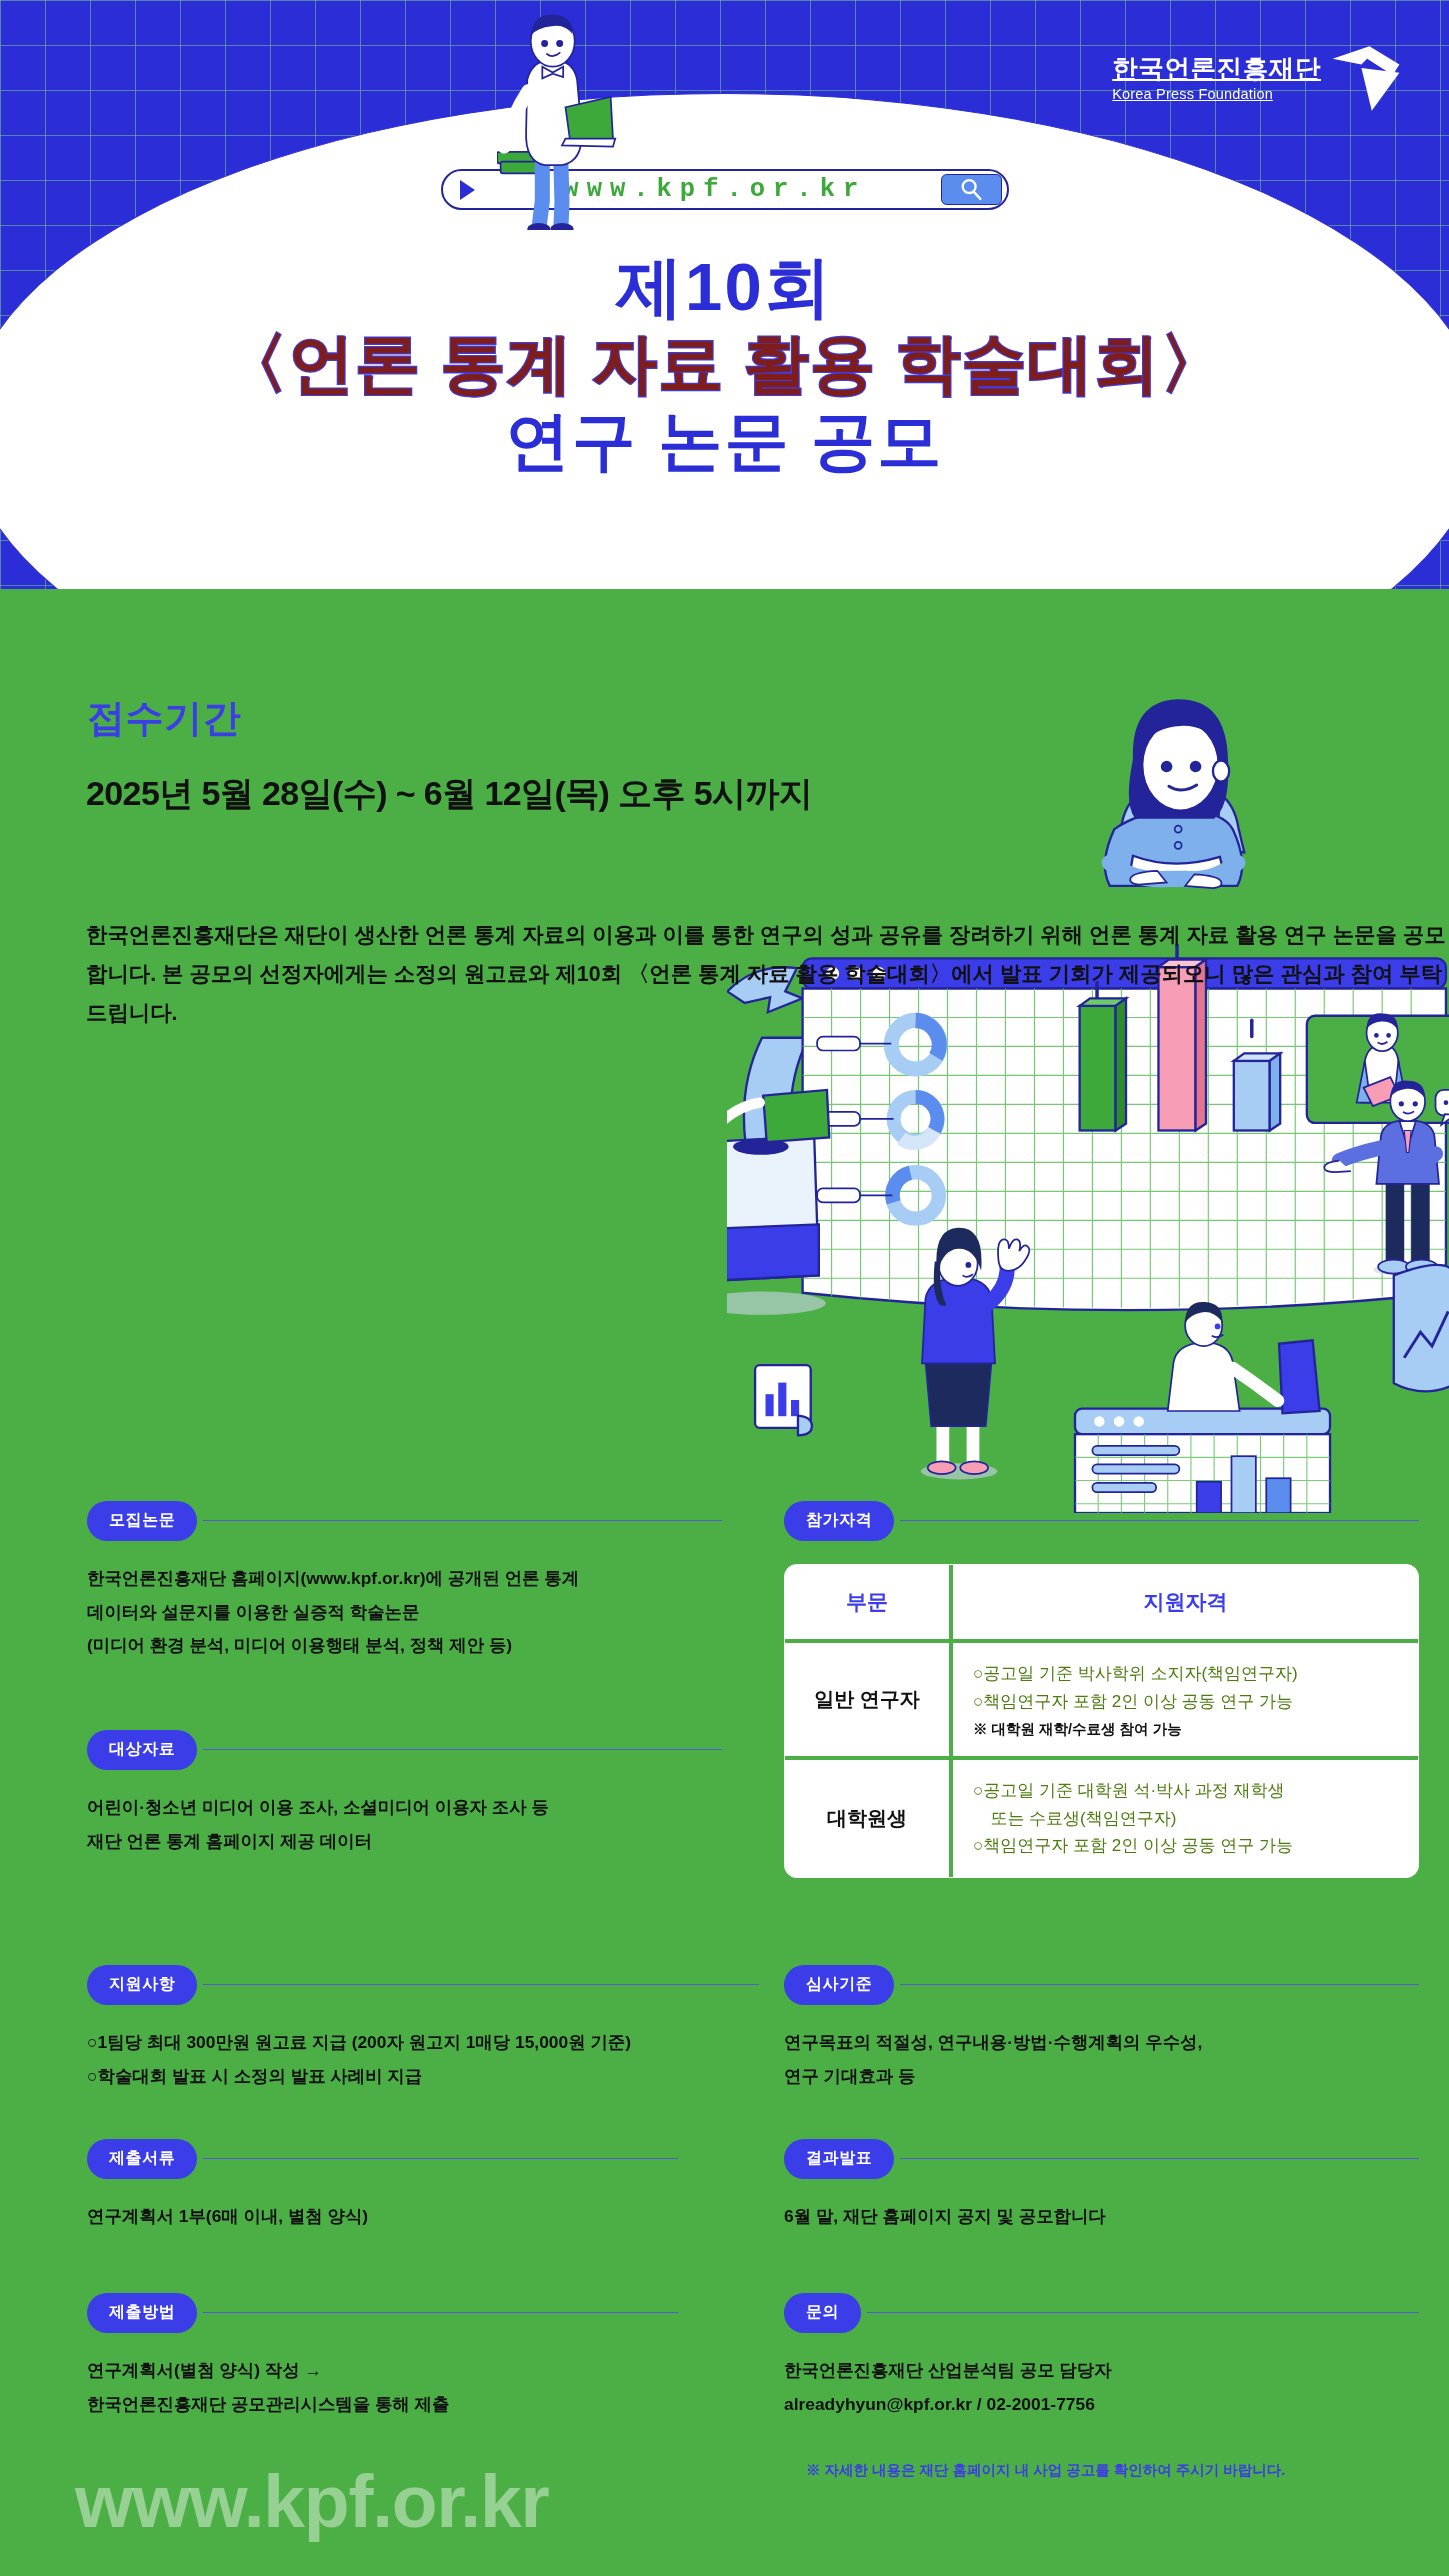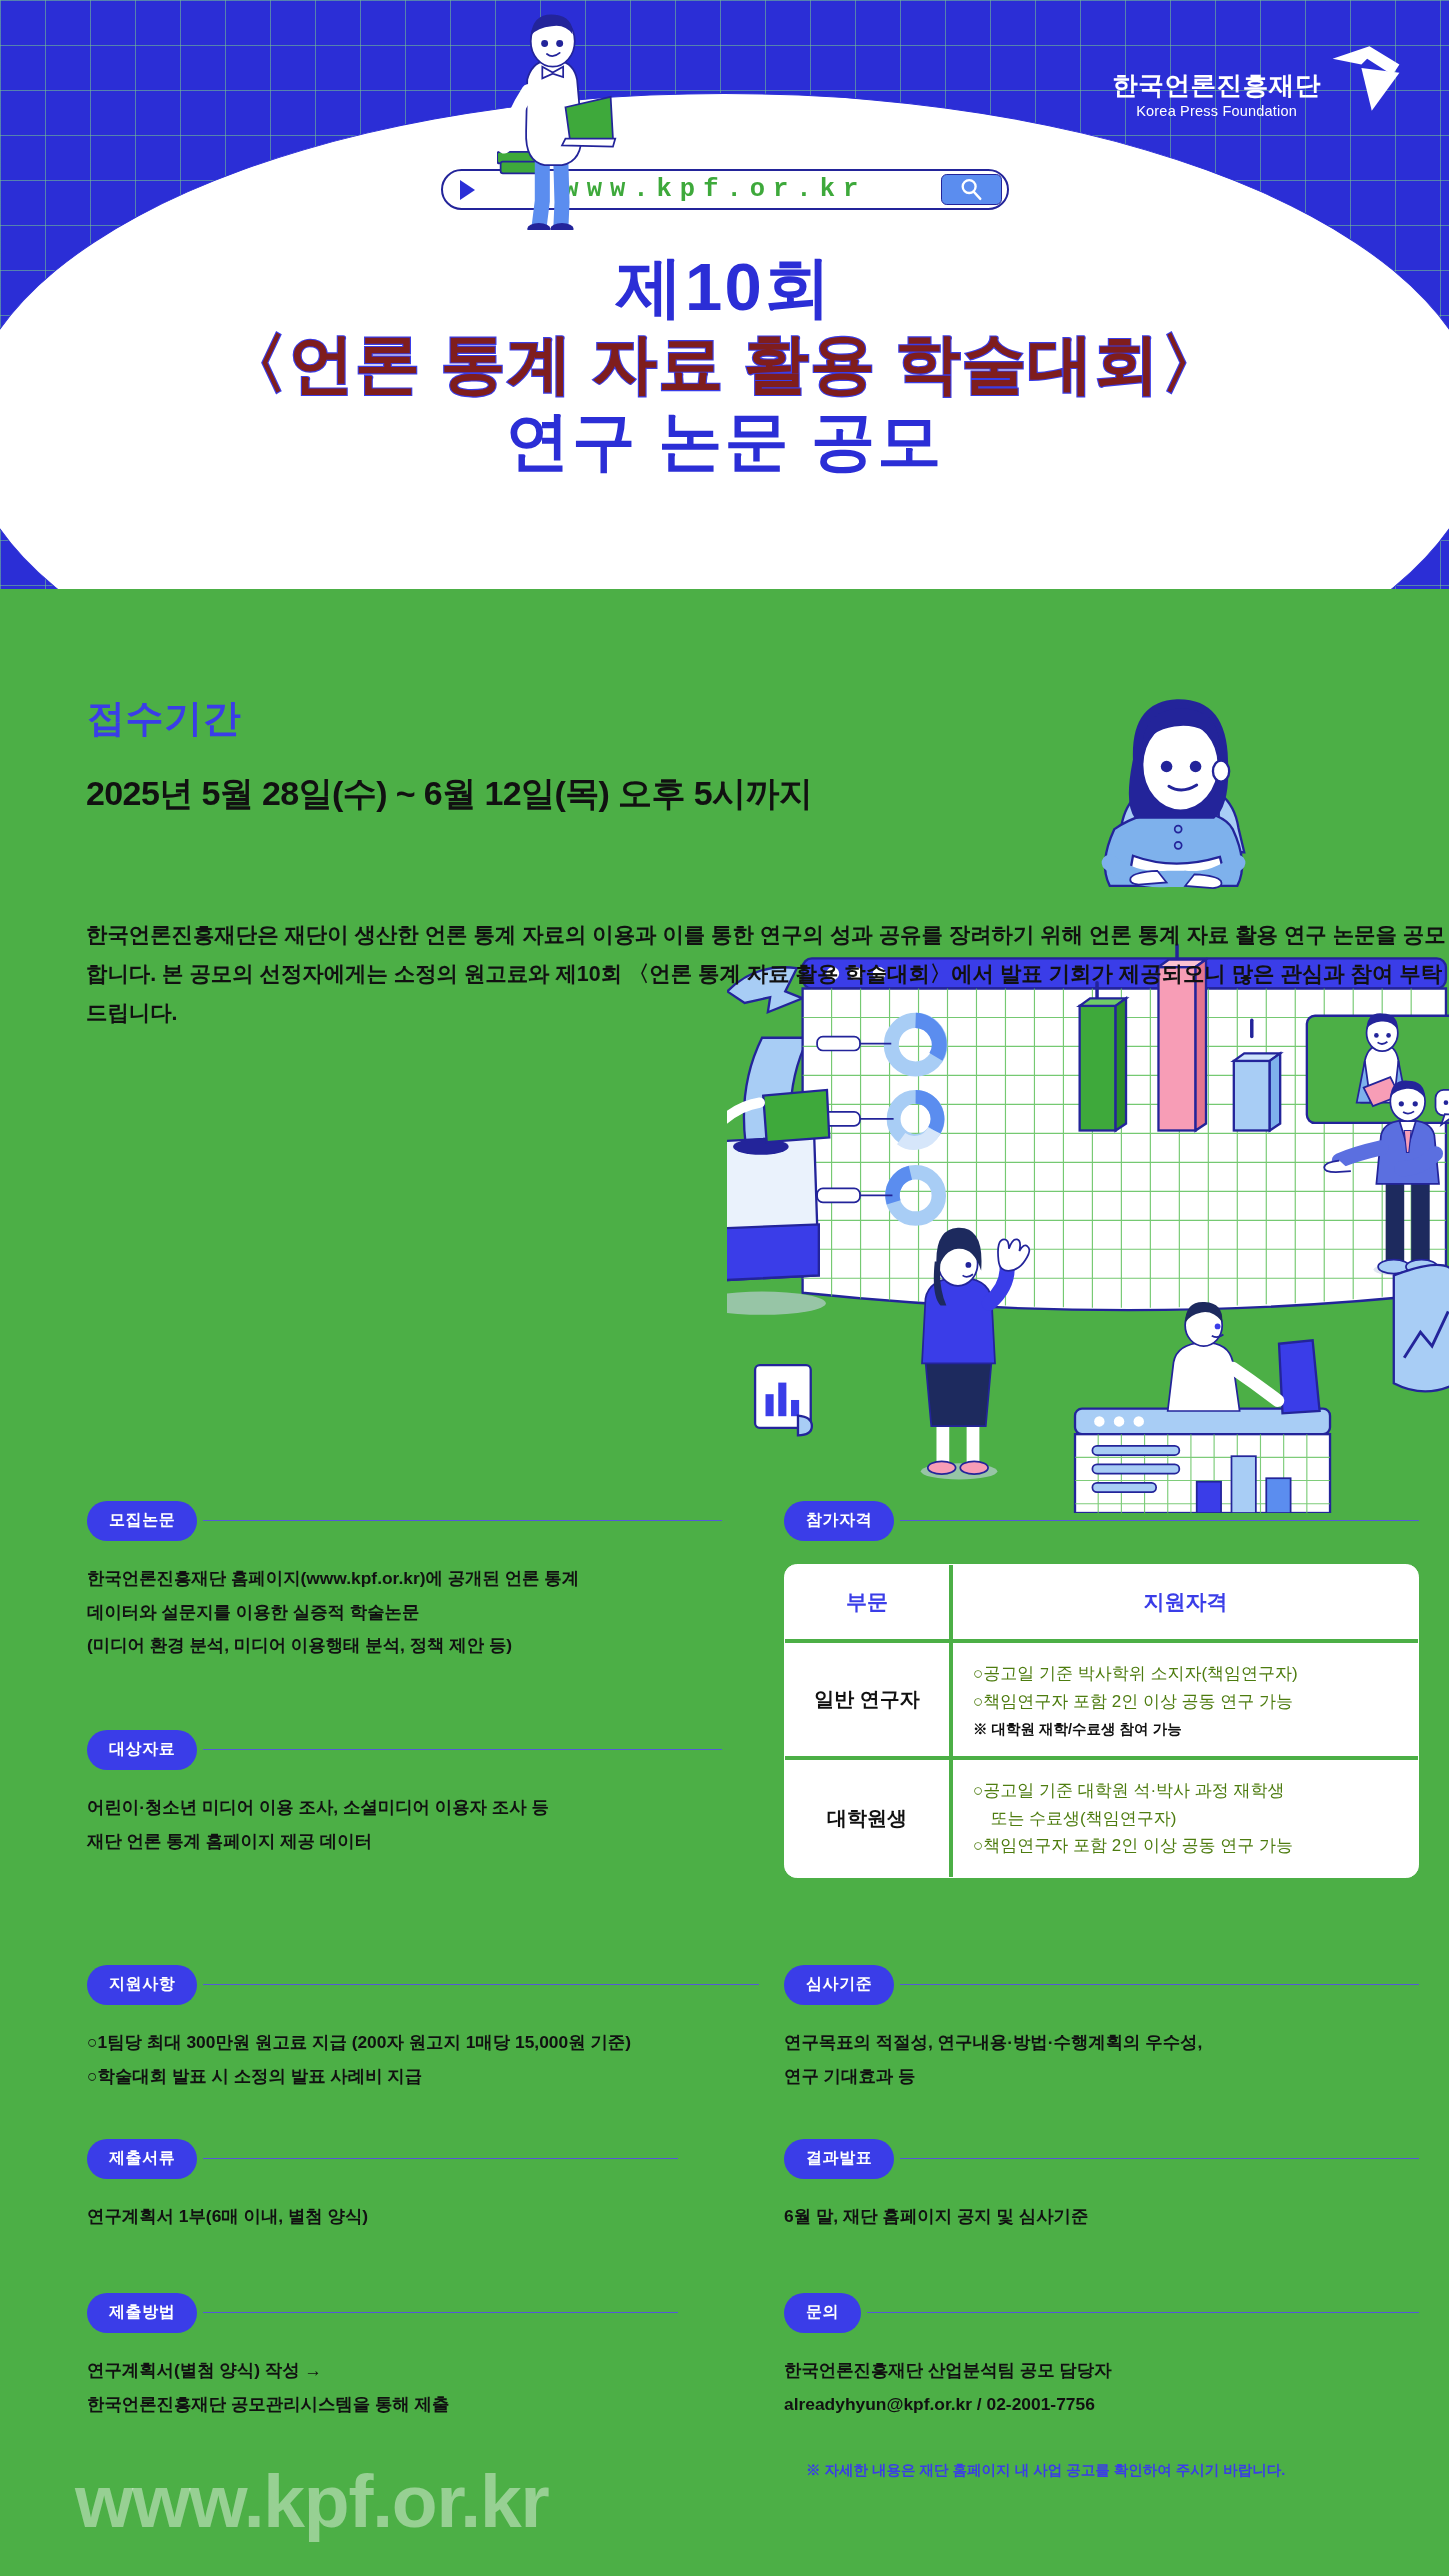--- a/index.html
+++ b/index.html
@@ -29,21 +29,21 @@
     border:1.7px solid #2B2ED6;
     border-radius:50%;
   }
 
   
   .logo{
     position:absolute; right:46px; top:45px;
     display:flex; align-items:flex-start; gap:8px;
     z-index:30;
   }
-  .logo-text{ text-align:center; color:#fff; padding-top:28px;}
+  .logo-text{ text-align:left; color:#fff; padding-top:11px;text-decoration:underline;}
   .logo-ko{ font-size:25.5px; font-weight:700; letter-spacing:0.6px; line-height:1;}
   .logo-en{ font-size:14.5px; font-weight:400; margin-top:4.6px; letter-spacing:0.2px;}
   .logo-mark{ width:74px; height:68px; }
 
   
   .searchbar{
     position:absolute; left:441px; top:169px;
     width:568px; height:41px;
     background:#fff;
     border:2.9px solid #23249A;
@@ -531,21 +531,21 @@
     <span class="ln">연구 기대효과 등</span>
   </div>
 </div>
 
 <div class="sec" style="left:784px; top:2139px; width:635px;">
   <div class="sec-head">
     <div class="pill">결과발표</div>
     <div class="rule"></div>
   </div>
   <div class="sec-body">
-    <span class="ln">6월 말, 재단 홈페이지 공지 및 심사기준</span>
+    <span class="ln">6월 말, 재단 홈페이지 공지 및 공모합니다</span>
   </div>
 </div>
 
 <div class="sec" style="left:784px; top:2293px; width:635px;">
   <div class="sec-head">
     <div class="pill">문의</div>
     <div class="rule"></div>
   </div>
   <div class="sec-body">
     <span class="ln">한국언론진흥재단 산업분석팀 공모 담당자</span>

